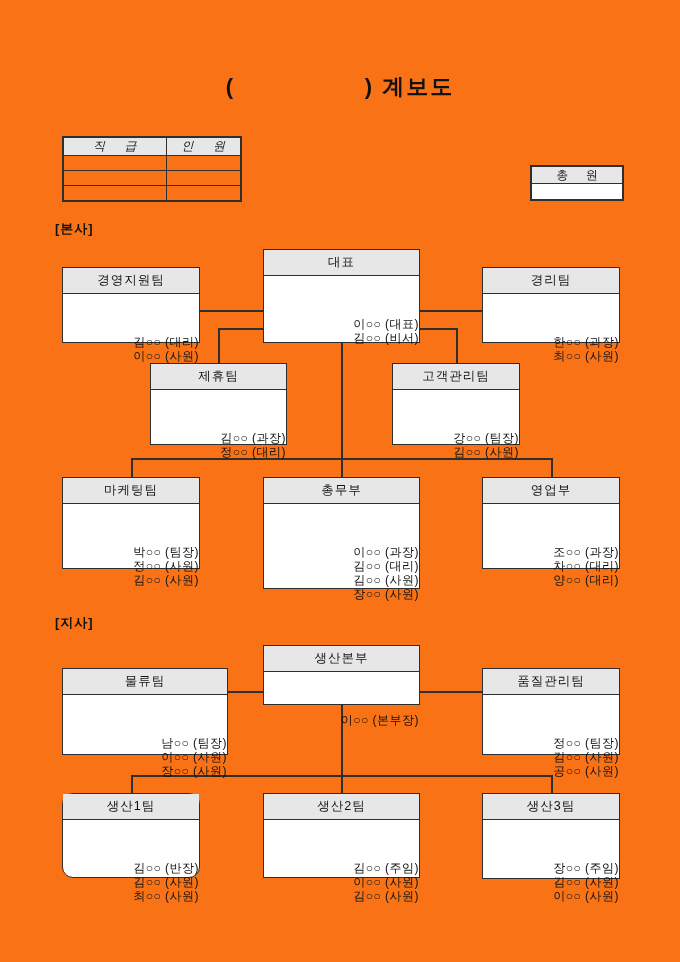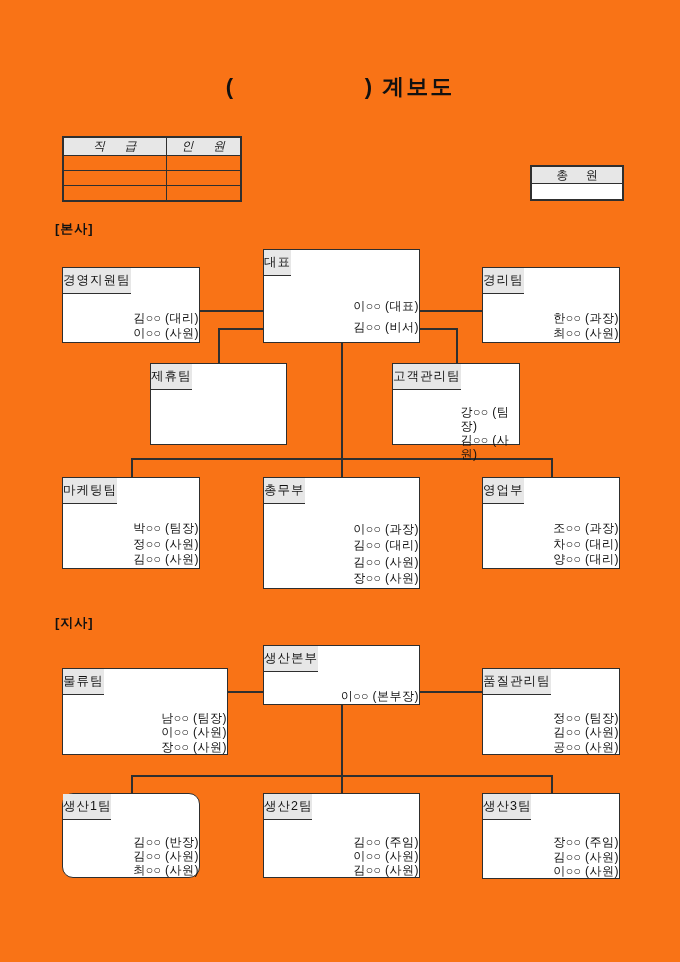--- a/index.html
+++ b/index.html
@@ -38,21 +38,21 @@
     line-height:16px;text-align:center;font-size:12px;word-spacing:14px;
   }
   .total-box .tb-r{height:15px;background:#fff;}
   
   .sec-label{position:absolute;left:55px;font-size:13px;font-weight:bold;letter-spacing:1px;text-align:center;}
   
   .cl{position:absolute;background:#2f2f2f;}
   
   .obox{
     position:absolute;border:1.5px solid #2e2e2e;background:#fff;
-    display:flex;flex-direction:row;box-sizing:border-box;
+    display:flex;flex-direction:column;box-sizing:border-box;
   }
   .obox-h{
     background:#e7e7e7;border-bottom:1px solid #2e2e2e;
     height:25px;line-height:25px;flex:0 0 auto;
     text-align:center;font-size:12.5px;letter-spacing:1px;
   }
   .obox-b{
     flex:1 1 auto;display:flex;flex-direction:column;
     justify-content:space-evenly;align-items:flex-end;margin-top:41px;
   }
@@ -130,20 +130,24 @@
   <div class="obox" style="left:482px;top:267px;width:138px;height:76px;">
     <div class="obox-h">경리팀</div>
     <div class="obox-b">
       <div class="m">한○○ (과장)</div>
       <div class="m">최○○ (사원)</div>
     </div>
   </div>
 
   <div class="obox" style="left:150px;top:363px;width:137px;height:82px;">
     <div class="obox-h">제휴팀</div>
+    <div class="obox-b">
+      <div class="m">김○○ (과장)</div>
+      <div class="m">정○○ (대리)</div>
+    </div>
   </div>
 
   <div class="obox" style="left:392px;top:363px;width:128px;height:82px;">
     <div class="obox-h">고객관리팀</div>
     <div class="obox-b">
       <div class="m">강○○ (팀장)</div>
       <div class="m">김○○ (사원)</div>
     </div>
   </div>
 

